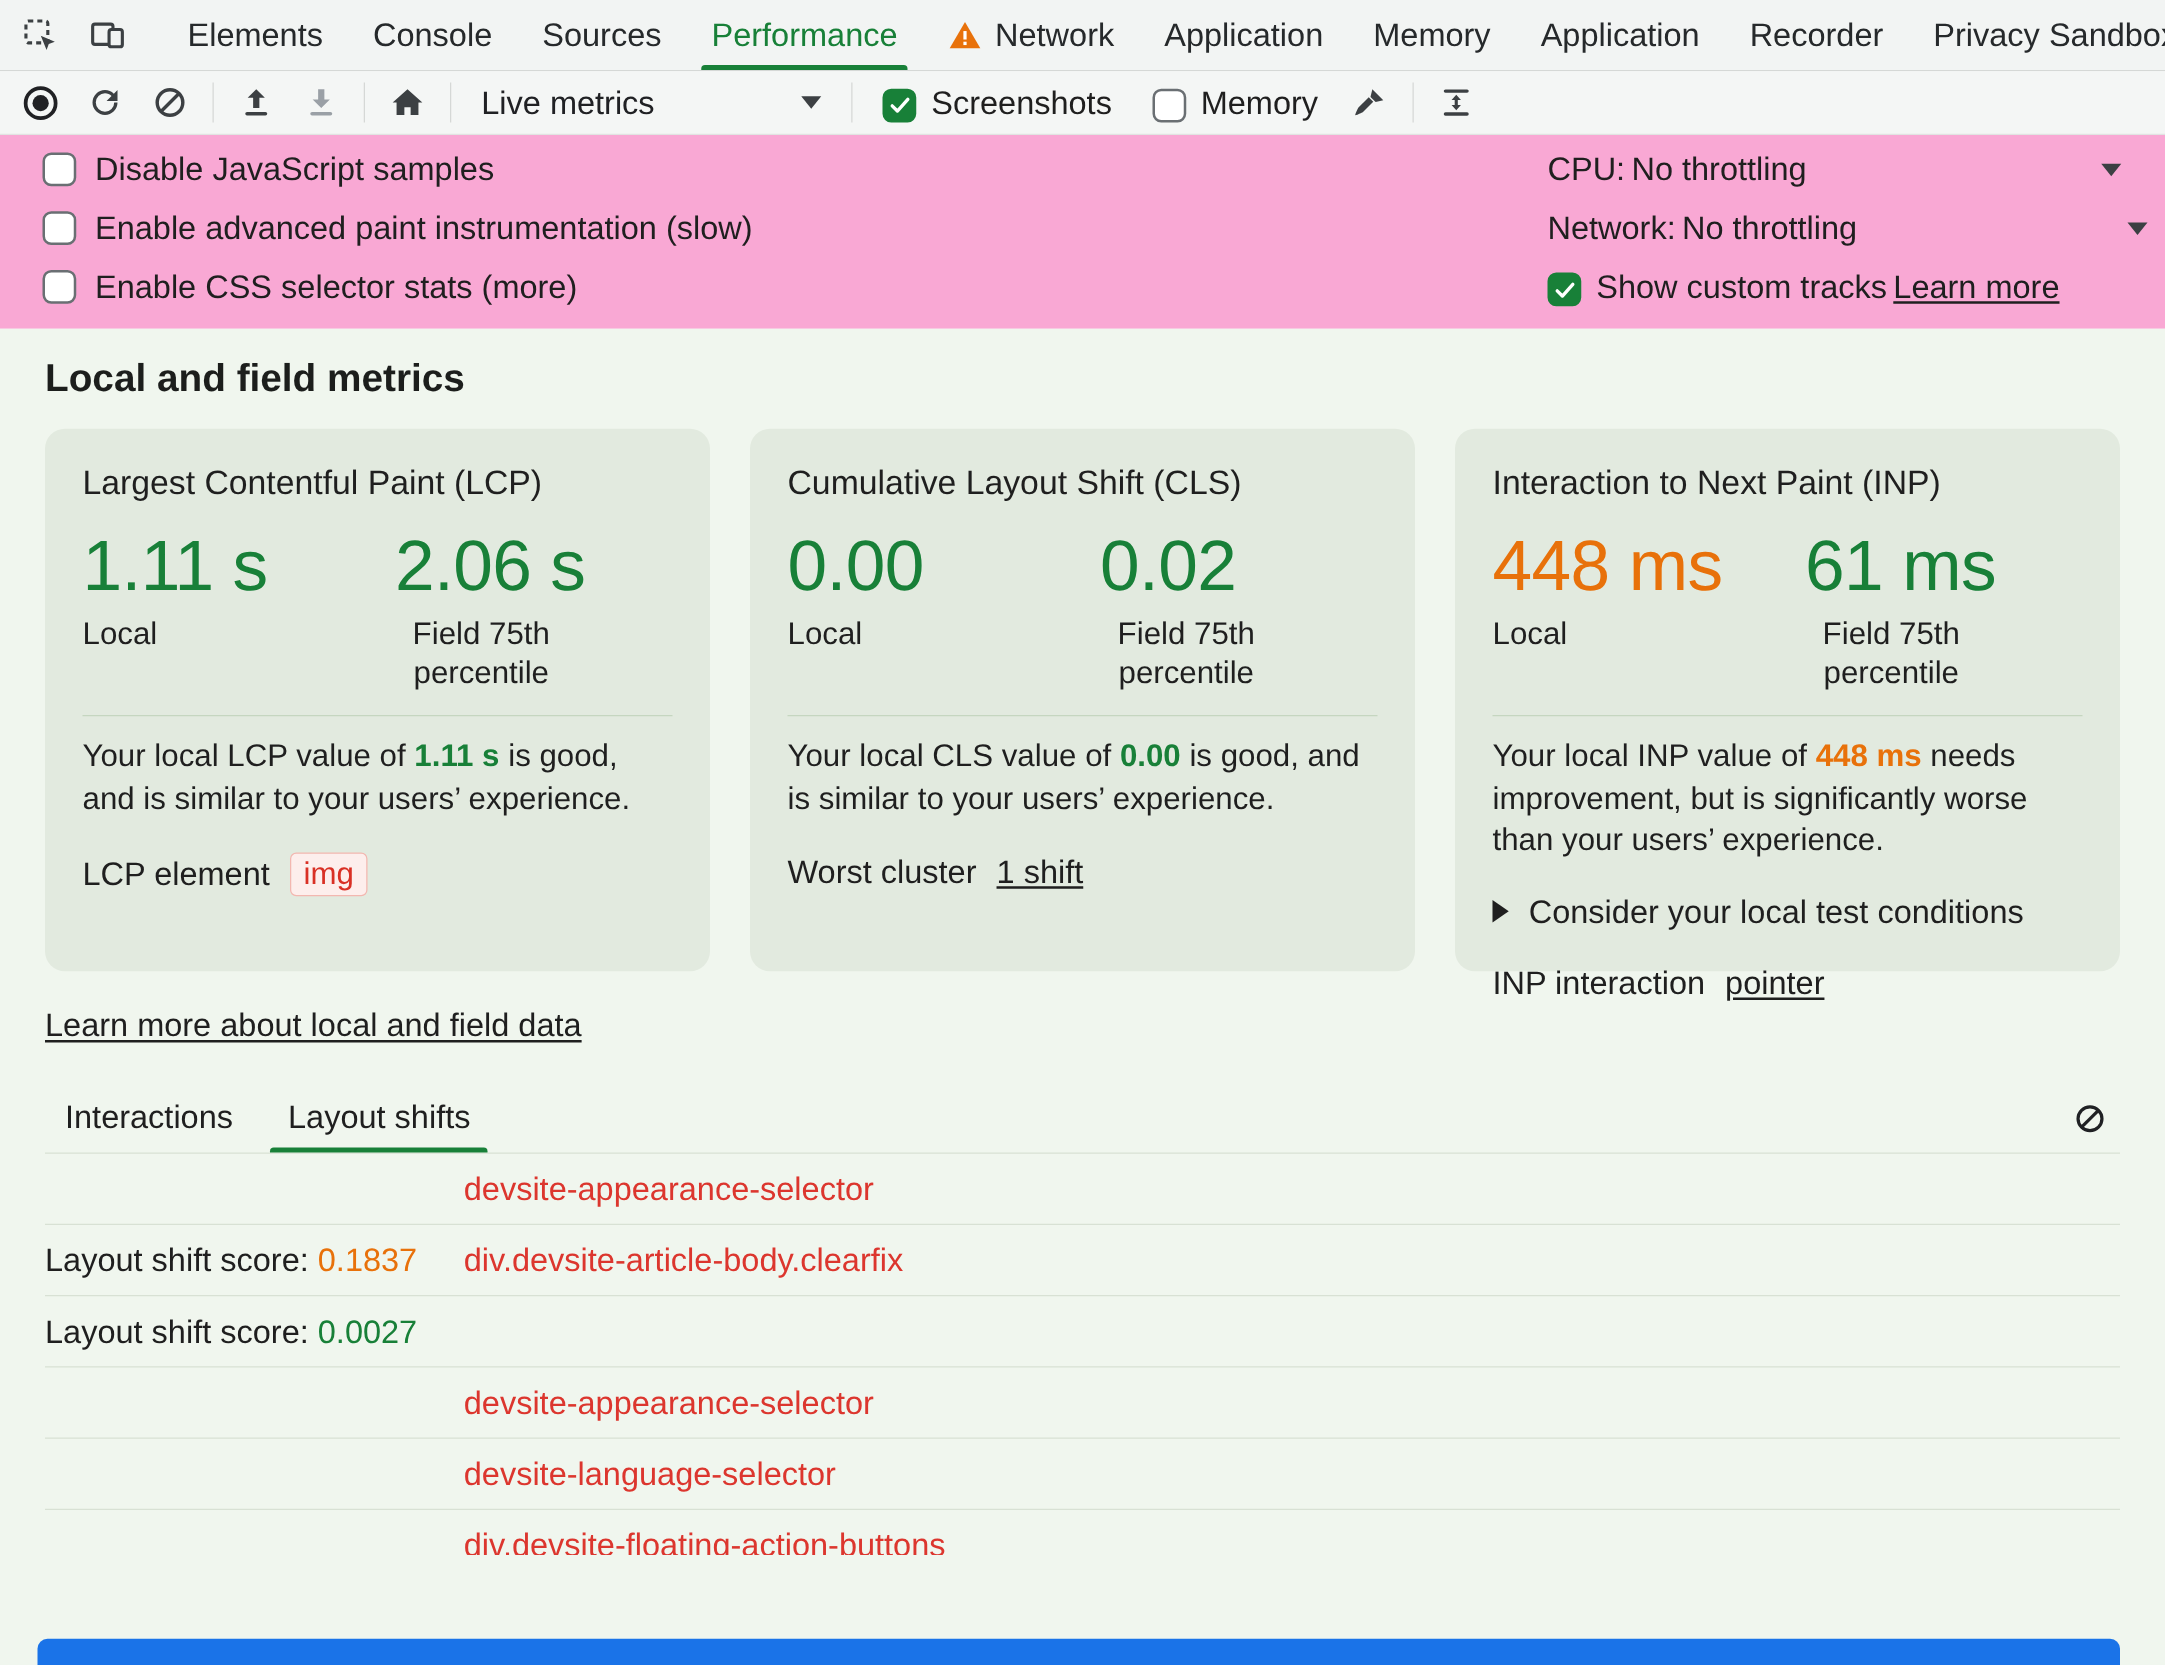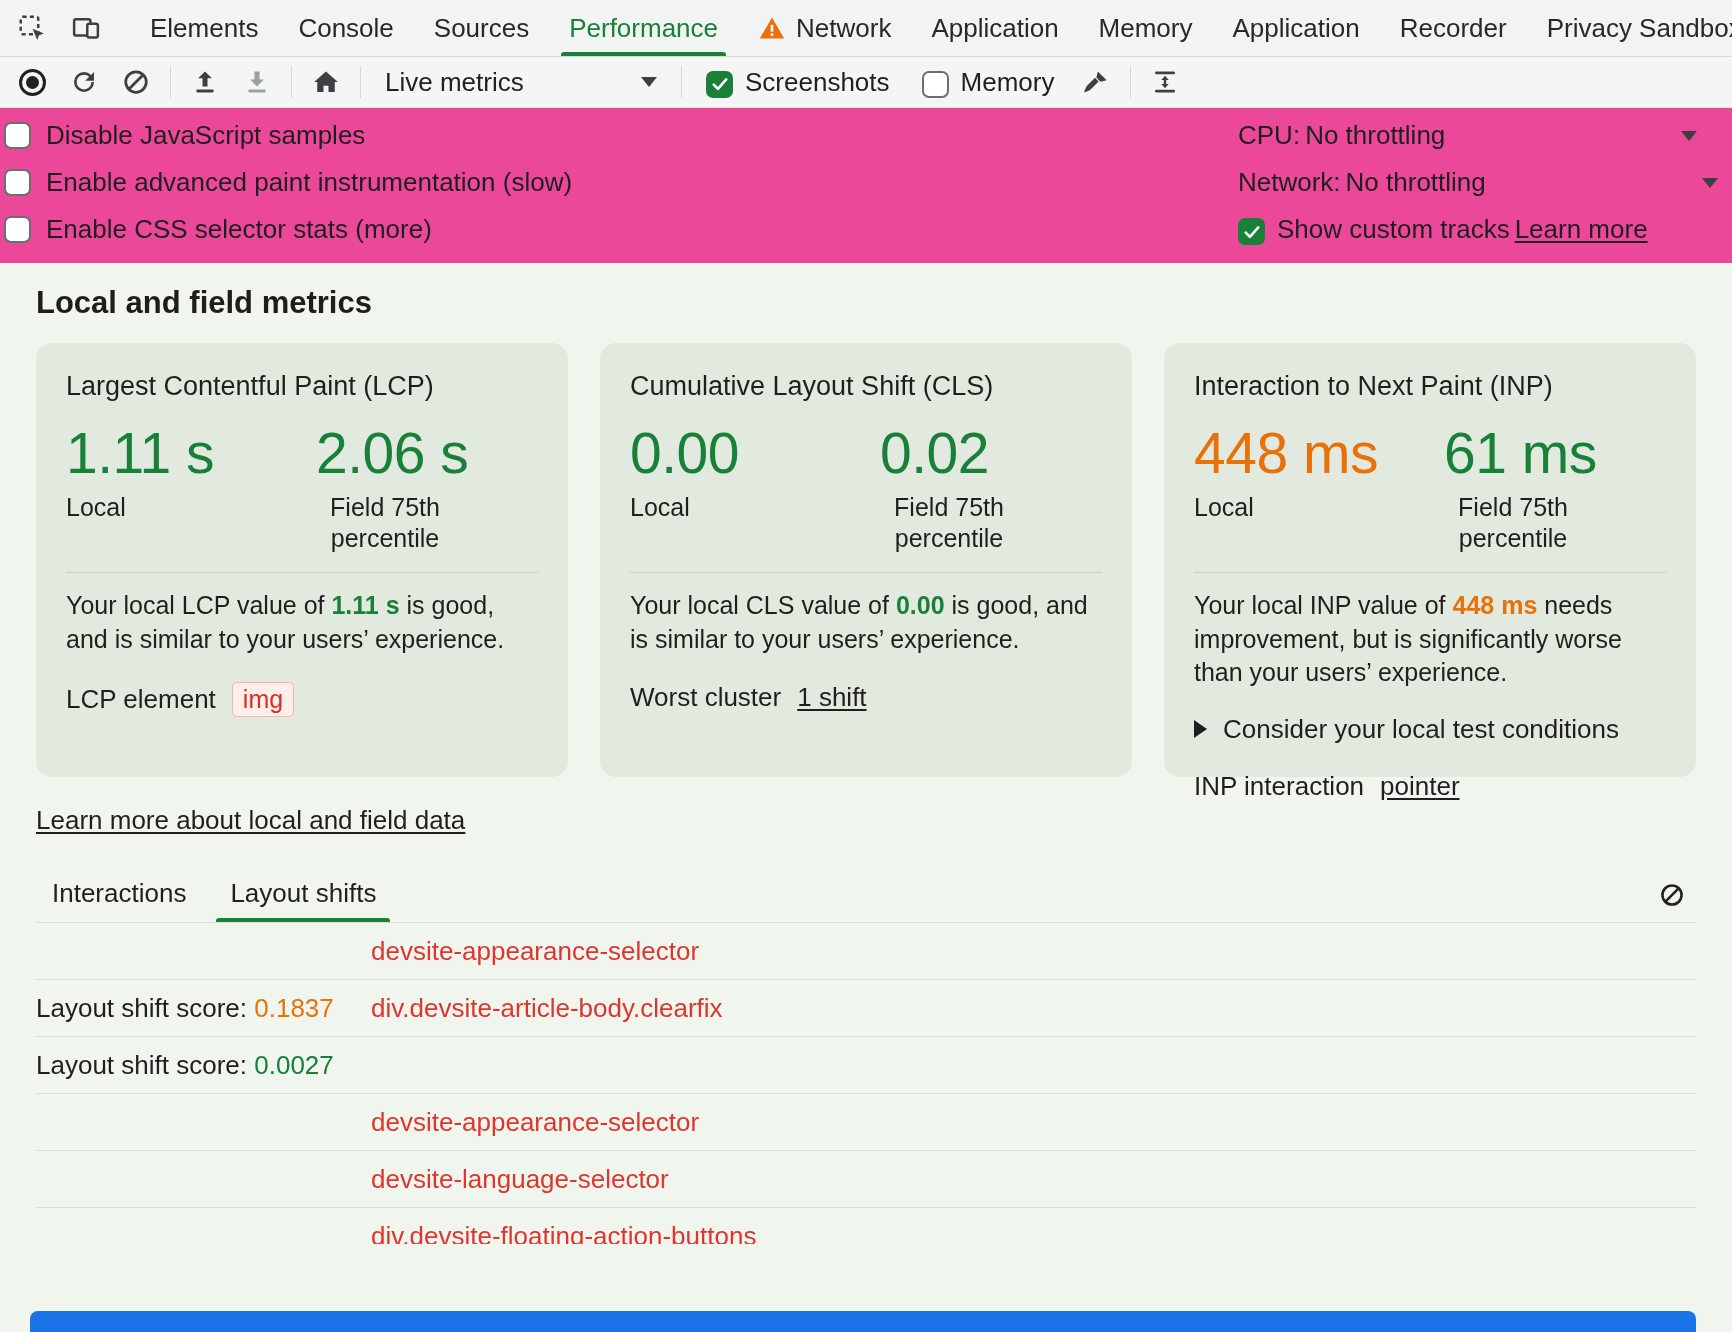--- a/index.html
+++ b/index.html
@@ -57,21 +57,21 @@
   }
   .cb-label { display:flex; align-items:flex-end; gap:12px; font-size:26px; padding:0 14px; cursor:pointer; }
   .cb {
     width:27px; height:27px; border:2px solid #6a6f73; border-radius:7px; background:#fff;
     display:inline-flex; align-items:center; justify-content:center; flex:0 0 auto;
   }
   .cb.checked { background:#188038; border-color:#188038; }
   .cb svg { width:20px; height:20px; }
 
   
-  .settings { background:#ec4899; padding:4px 4px 10px; position:relative; flex:0 0 auto; }
+  .settings { background:#f9a8d4; padding:4px 34px 10px; position:relative; flex:0 0 auto; }
   .set-row { display:flex; align-items:center; gap:15px; height:47px; font-size:26px; cursor:pointer; }
   .settings-right { position:absolute; top:4px; left:1238px; }
   .sr-row { display:flex; align-items:center; height:47px; font-size:26px; gap:5px; }
   .sel { display:flex; align-items:center; justify-content:space-between; cursor:pointer; }
   .sel-cpu { width:392px; }
   .sel-net { width:372px; }
   .link-dark { color:#1f1f1f; text-decoration:underline; text-underline-offset:3px; cursor:pointer; }
 
   
   .panel {

